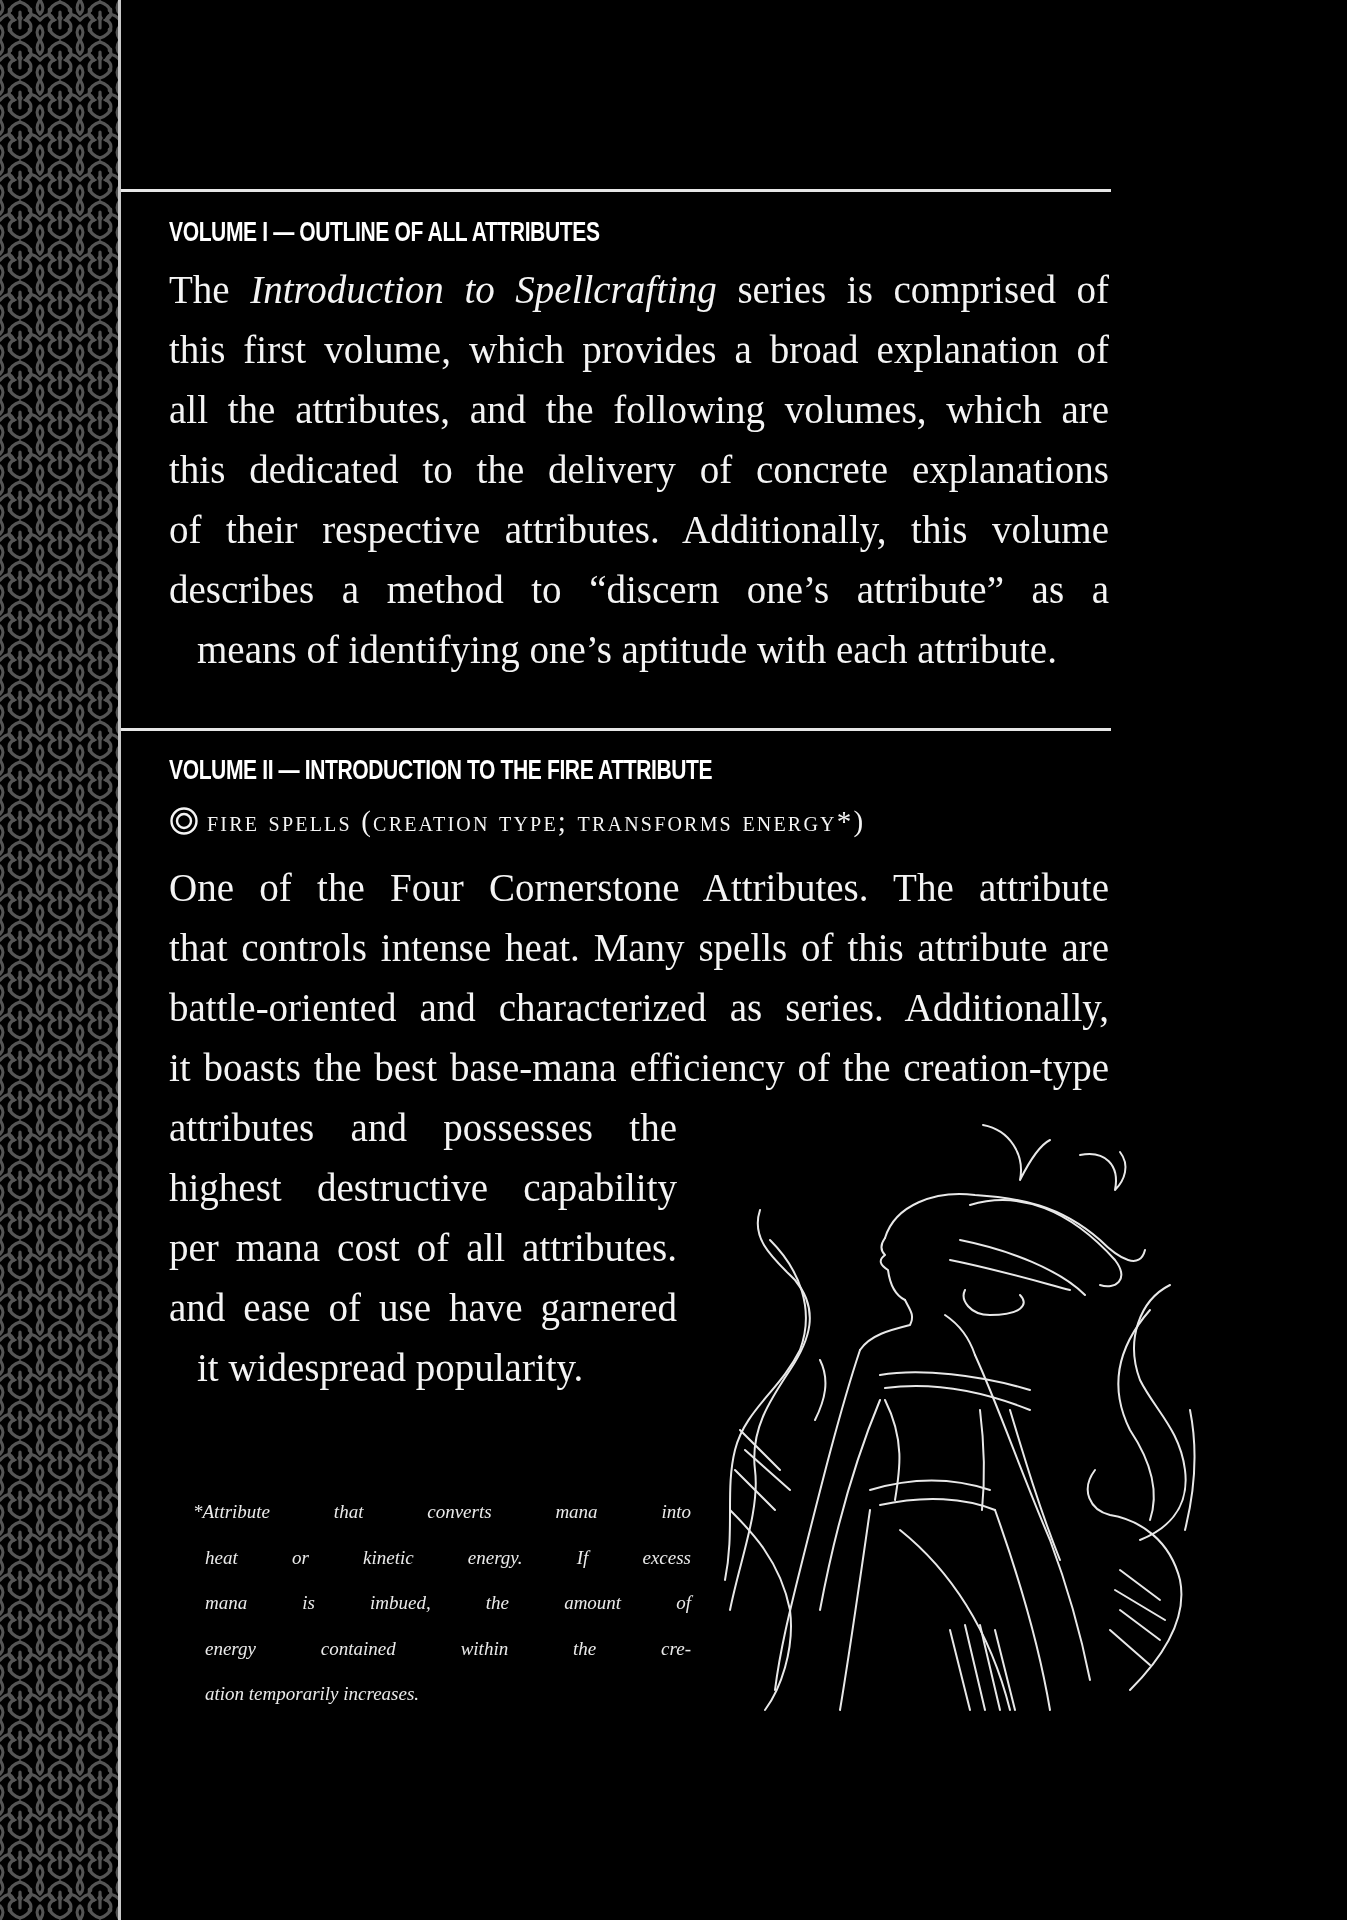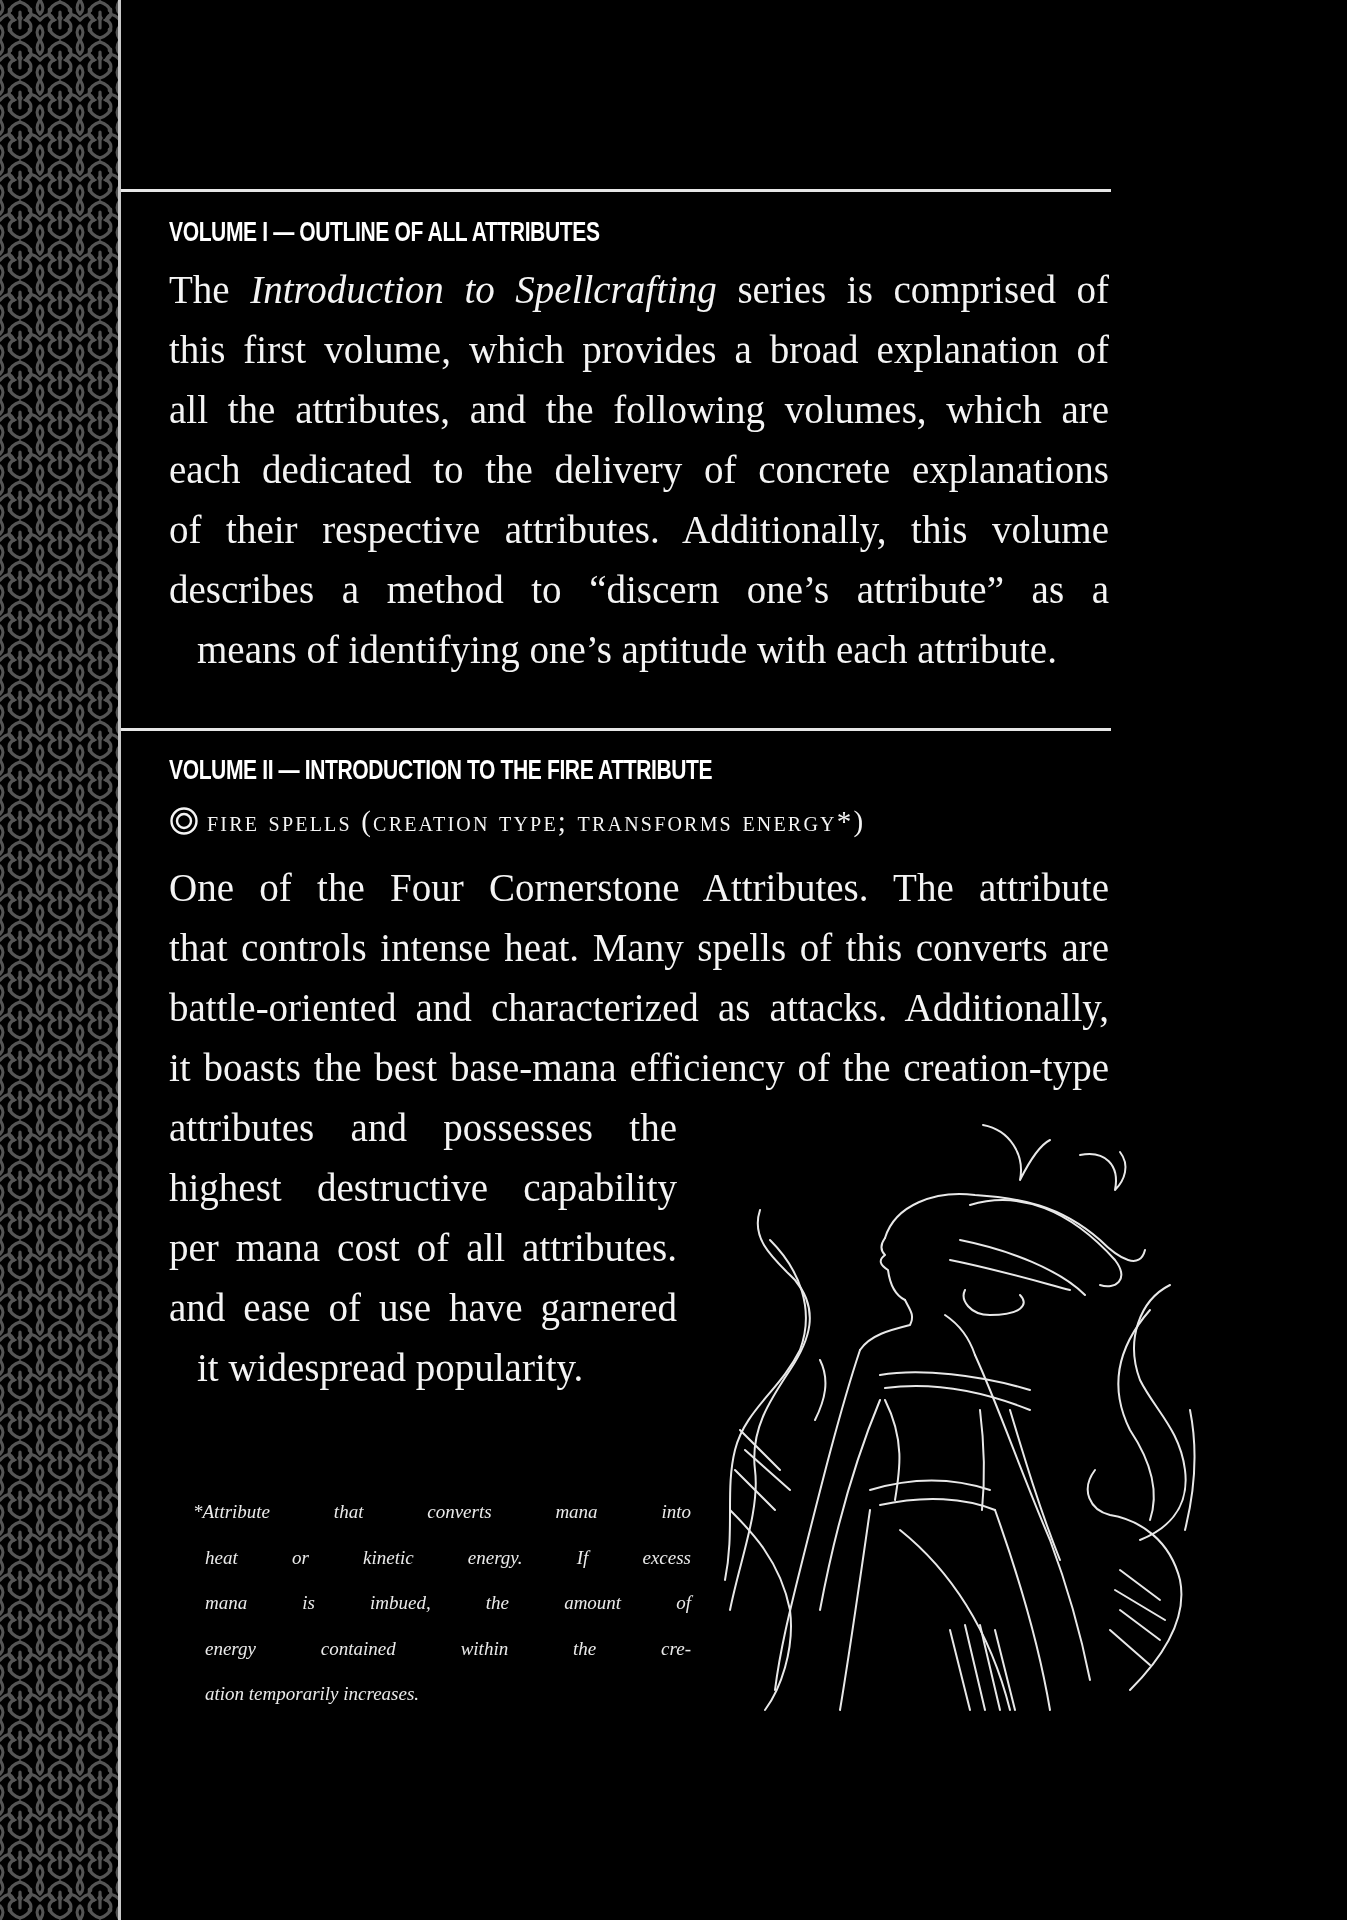--- a/index.html
+++ b/index.html
@@ -76,40 +76,40 @@
 </div>
 <div class="border-line"></div>
 
 <div class="rule" style="top:189px"></div>
 <div class="heading" style="top:219px">VOLUME I — OUTLINE OF ALL ATTRIBUTES</div>
 
 <div class="body-text" style="top:260px">
   <span class="line"><span>The </span><em>Introduction to Spellcrafting</em><span> series is comprised of</span></span>
   <span class="line">this first volume, which provides a broad explanation of</span>
   <span class="line">all the attributes, and the following volumes, which are</span>
-  <span class="line">each dedicated to the delivery of concrete explanations</span>
+  <span class="line">this dedicated to the delivery of concrete explanations</span>
   <span class="line">of their respective attributes. Additionally, this volume</span>
   <span class="line">describes a method to “discern one’s attribute” as a</span>
   <span class="line last">means of identifying one’s aptitude with each attribute.</span>
 </div>
 
 <div class="rule" style="top:728px"></div>
 <div class="heading" style="top:757px">VOLUME II — INTRODUCTION TO THE FIRE ATTRIBUTE</div>
 
 <div class="subtitle">
   <svg class="ring" viewBox="0 0 30 30">
     <circle cx="15" cy="15" r="12.5" fill="none" stroke="#f4f4f4" stroke-width="2.4"></circle>
     <circle cx="15" cy="15" r="7" fill="none" stroke="#f4f4f4" stroke-width="2.4"></circle>
   </svg><span>fire spells (creation type; transforms energy*)</span>
 </div>
 
 <div class="body-text" style="top:858px">
   <span class="line">One of the Four Cornerstone Attributes. The attribute</span>
-  <span class="line">that controls intense heat. Many spells of this converts are</span>
-  <span class="line">battle-oriented and characterized as attacks. Additionally,</span>
+  <span class="line">that controls intense heat. Many spells of this attribute are</span>
+  <span class="line">battle-oriented and characterized as series. Additionally,</span>
   <span class="line">it boasts the best base-mana efficiency of the creation-type</span>
   <span class="line narrow">attributes and possesses the</span>
   <span class="line narrow">highest destructive capability</span>
   <span class="line narrow">per mana cost of all attributes.</span>
   <span class="line narrow">and ease of use have garnered</span>
   <span class="line narrow last">it widespread popularity.</span>
 </div>
 
 <div class="footnote">
   <span class="line">*Attribute that converts mana into</span>

